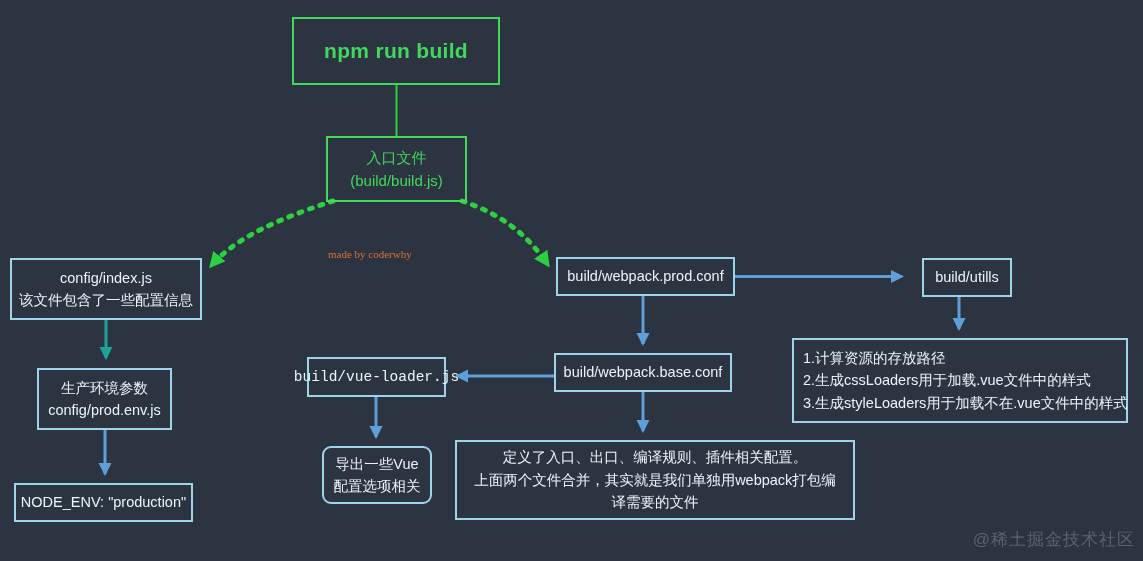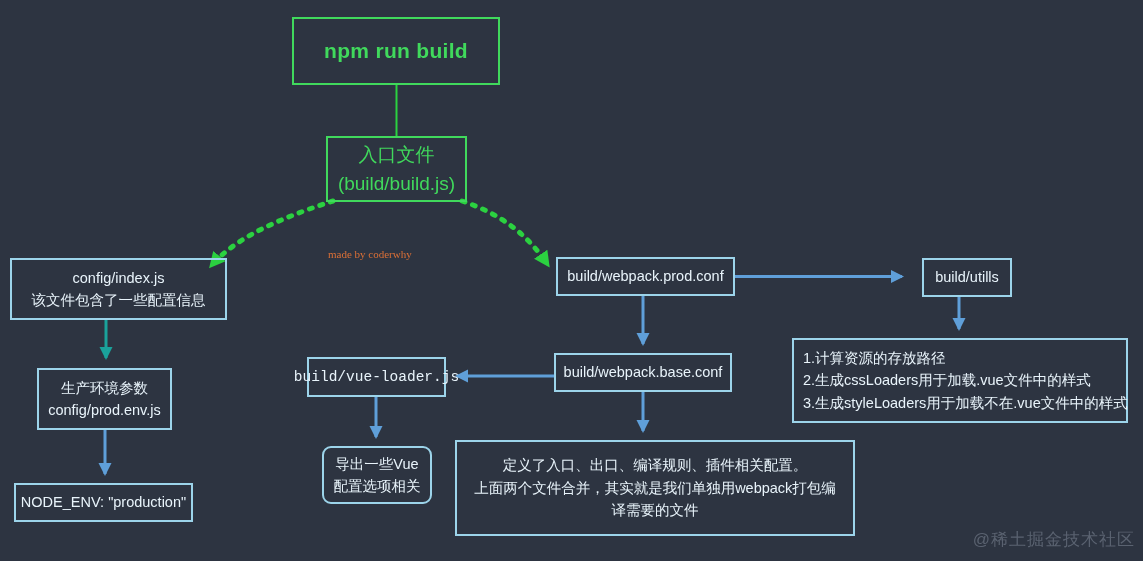--- a/index.html
+++ b/index.html
@@ -18,32 +18,32 @@
   body{font-family:"Liberation Sans","DejaVu Sans",sans-serif;}
   .stage{position:relative;width:1143px;height:561px;background:var(--bg);overflow:hidden;}
   .wires{position:absolute;left:0;top:0;width:1143px;height:561px;pointer-events:none;}
 
   .box{position:absolute;display:flex;flex-direction:column;justify-content:center;align-items:center;
        text-align:center;white-space:nowrap;}
   .box.blue{border:2px solid var(--box-blue);color:var(--text-light);font-size:14.5px;line-height:1.55;}
   .box.green{border:2px solid var(--box-green);color:var(--box-green);}
 
   .b-npm{left:292px;top:17px;width:208px;height:68px;border-width:4px;font-size:21px;font-weight:bold;letter-spacing:.3px;}
-  .b-entry{left:326px;top:136px;width:141px;height:66px;font-size:19px;line-height:1.55;}
-  .b-config{left:10px;top:258px;width:217px;height:62px;font-size:15px;}
+  .b-entry{left:326px;top:136px;width:141px;height:66px;font-size:15px;line-height:1.55;}
+  .b-config{left:10px;top:258px;width:192px;height:62px;font-size:15px;}
   .b-prodenv{left:37px;top:368px;width:135px;height:62px;font-size:15px;}
   .b-nodeenv{left:14px;top:483px;width:179px;height:39px;font-size:14.5px;}
   .b-wprod{left:556px;top:257px;width:179px;height:39px;font-size:14.5px;}
   .b-utills{left:922px;top:258px;width:90px;height:39px;font-size:14.5px;}
   .b-utillsd{left:792px;top:338px;width:336px;height:85px;align-items:flex-start;text-align:center;
              padding:6px 9px;font-size:14.5px;line-height:1.62;}
   .b-wbase{left:554px;top:353px;width:178px;height:39px;font-size:14.5px;}
   .b-vloader{left:307px;top:357px;width:139px;height:40px;font-size:14.5px;font-family:Liberation Mono, monospace;}
   .b-vloaderd{left:322px;top:446px;width:110px;height:58px;font-size:14.5px;line-height:1.55;border-radius:9px;}
-  .b-based{left:455px;top:440px;width:400px;height:96px;font-size:15px;line-height:1.6;
+  .b-based{left:455px;top:440px;width:400px;height:80px;font-size:15px;line-height:1.6;
            padding:5px 10px;white-space:normal;}
 
   .credit{position:absolute;left:328px;top:248px;color:var(--orange);font-size:11px;font-family:Liberation Serif, serif;}
   .watermark{position:absolute;right:8px;bottom:10px;color:var(--watermark);font-size:17px;letter-spacing:1px;}
 
   .wire-blue{stroke:var(--arrow-blue);stroke-width:3;fill:none;}
   .wire-teal{stroke:var(--arrow-teal);stroke-width:3;fill:none;}
   .wire-green-thin{stroke:var(--arrow-green);stroke-width:2;fill:none;}
   .wire-green-dash{stroke:var(--arrow-green);stroke-width:5;fill:none;
                    stroke-dasharray:3 8;stroke-linecap:round;}

